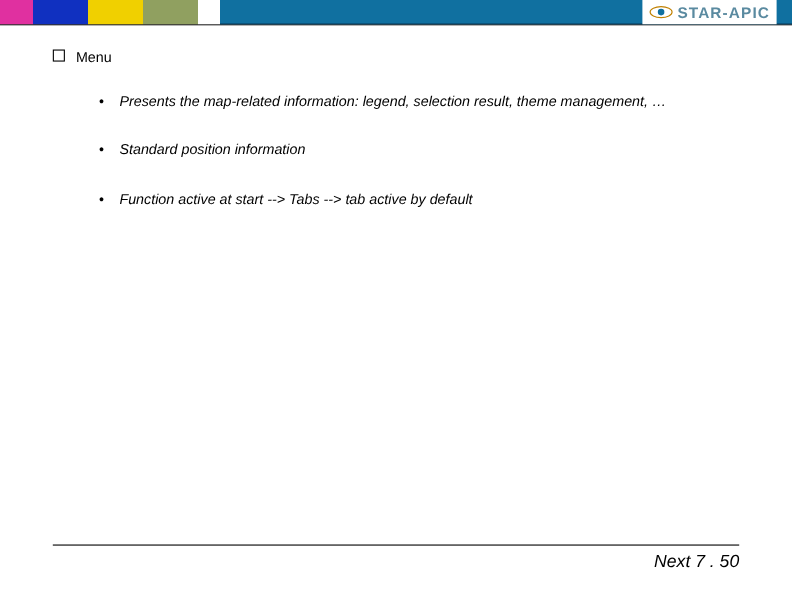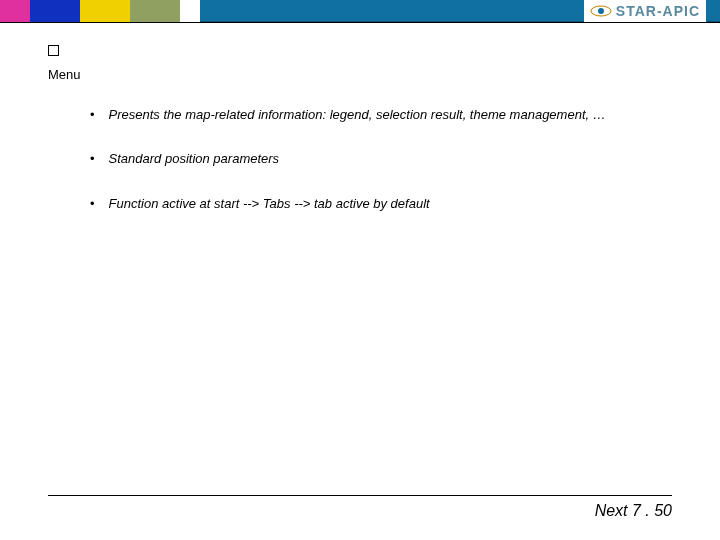--- a/index.html
+++ b/index.html
@@ -13,21 +13,21 @@
   .b-olive   { background: #90a060; width: 50px; }
   .b-white   { background: #ffffff; width: 20px; }
   .b-teal    { background: #1070a0; flex: 1; border-bottom: 1px solid #0a5078; }
   .logo { position: absolute; top: 0; right: 14px; height: 22px; display: flex; align-items: center; gap: 4px; background: #fff; padding: 0 6px; }
   .logo-text { font-size: 14px; font-weight: bold; color: #5a8aa0; letter-spacing: 1px; }
   .eye { width: 22px; height: 14px; }
   .title-wrap { padding: 6px 0 4px 56px; }
   .title { font-size: 18px; font-style: italic; color: #000; }
   .hr { border: 0; border-top: 1px solid #000; margin: 0; }
   .content { padding: 20px 48px 0 48px; font-size: 13px; color: #000; line-height: 1.4; }
-  .section { display: flex; align-items: flex-start; gap: 10px; margin-bottom: 22px; flex-direction: column; }
+  .section { display: flex; align-items: flex-start; gap: 10px; margin-bottom: 22px; }
   .sq { width: 11px; height: 11px; border: 1.5px solid #000; margin-top: 2px; flex-shrink: 0; }
   .bullets { padding-left: 42px; }
   .bitem { display: flex; gap: 14px; margin-bottom: 26px; }
   .dot { font-size: 13px; line-height: 1.4; }
   .btext { flex: 1; text-align: justify; font-style: italic; }
   .footer-line { position: absolute; left: 48px; right: 48px; bottom: 44px; border-top: 1.5px solid #000; }
   .footer { position: absolute; right: 48px; bottom: 20px; font-size: 16px; font-style: italic; }
 </style>
 </head>
 <body>
@@ -58,21 +58,21 @@
       <span class="sq"></span>
       <span>Menu</span>
     </div>
     <div class="bullets">
       <div class="bitem">
         <span class="dot">•</span>
         <span class="btext">Presents the map-related information: legend, selection result, theme management, …</span>
       </div>
       <div class="bitem">
         <span class="dot">•</span>
-        <span class="btext">Standard position parameters</span>
+        <span class="btext">Standard position information</span>
       </div>
       <div class="bitem">
         <span class="dot">•</span>
         <span class="btext">Function active at start --&gt; Tabs --&gt; tab active by default</span>
       </div>
     </div>
   </div>
 
   <div class="footer-line"></div>
   <div class="footer">Next 7 . 50</div>

